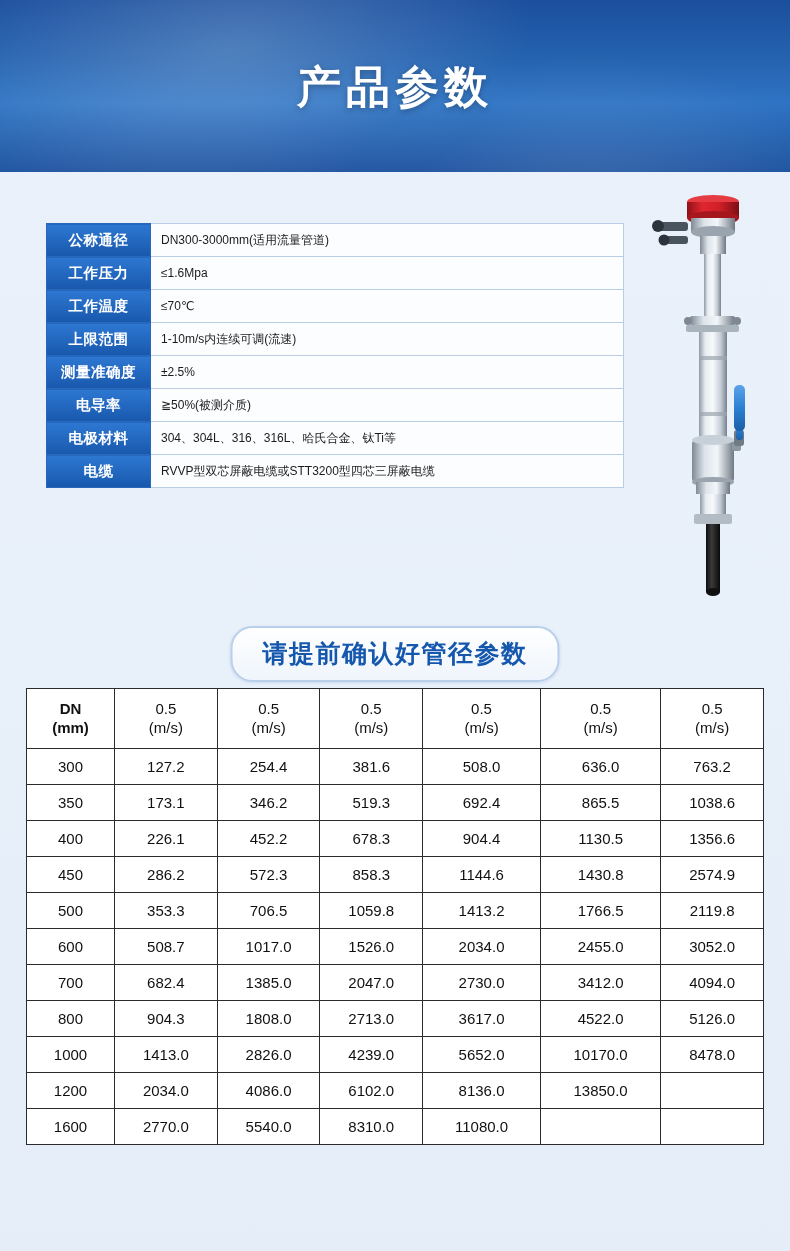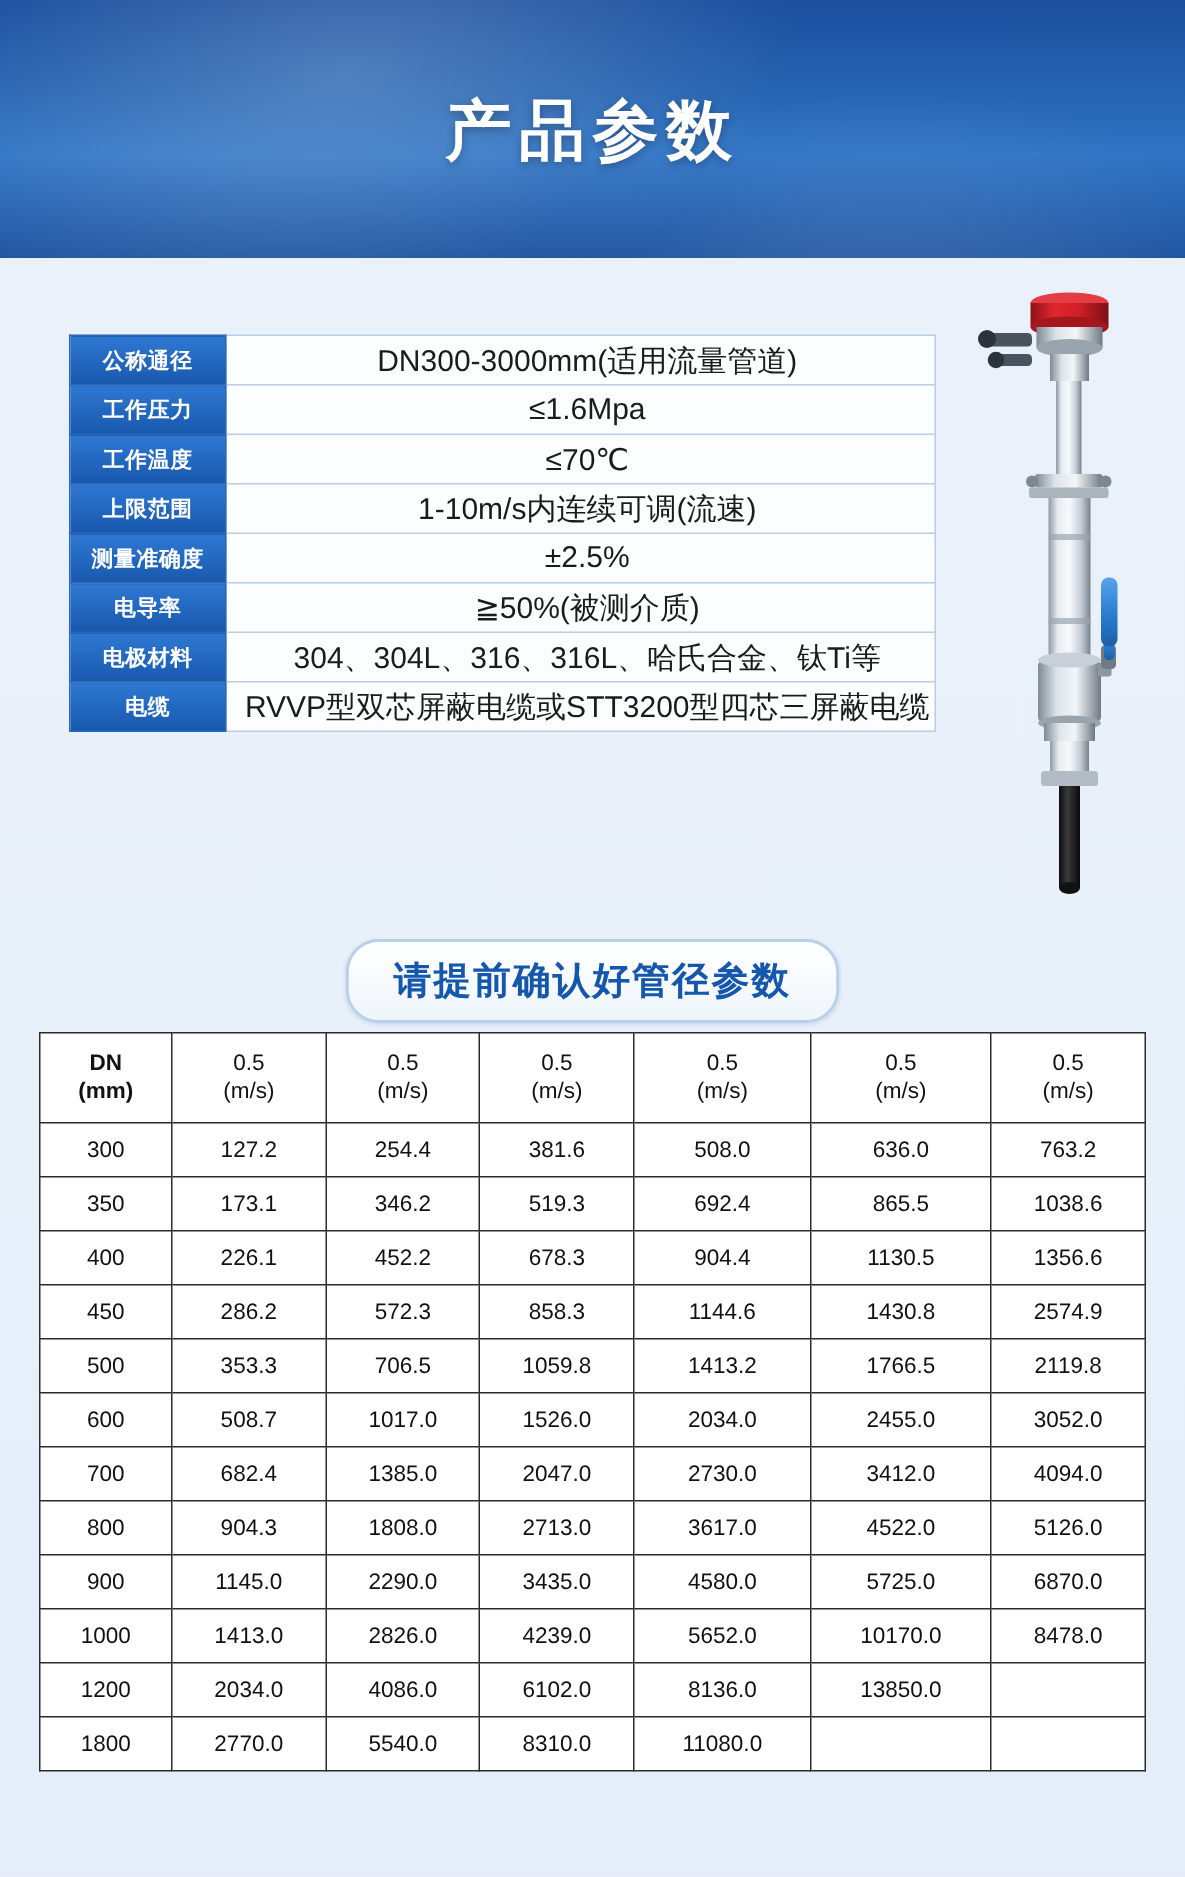--- a/index.html
+++ b/index.html
@@ -68,23 +68,22 @@
     text-align: center;
     font-size: 14.5px;
     border: 1px solid #2a67ba;
     letter-spacing: 0.5px;
   }
   .spec-table td.v {
     background: #fbfdff;
     color: #1b1b1b;
     padding-left: 10px;
     border: 1px solid #b9cde4;
-    font-size: 20px;
+    font-size: 12px;
     white-space: nowrap;
-    text-align: center;
   }
 
   
   .photo {
     position: absolute;
     left: 630px; top: 180px;
     width: 150px; height: 420px;
   }
 
   
@@ -368,48 +367,39 @@
           <tr>
             <td>800</td>
             <td>904.3</td>
             <td>1808.0</td>
             <td>2713.0</td>
             <td>3617.0</td>
             <td>4522.0</td>
             <td>5126.0</td>
           </tr>
           <tr>
-            <td>900</td>
-            <td>1145.0</td>
-            <td>2290.0</td>
-            <td>3435.0</td>
-            <td>4580.0</td>
-            <td>5725.0</td>
-            <td>6870.0</td>
-          </tr>
-          <tr>
             <td>1000</td>
             <td>1413.0</td>
             <td>2826.0</td>
             <td>4239.0</td>
             <td>5652.0</td>
             <td>10170.0</td>
             <td>8478.0</td>
           </tr>
           <tr>
             <td>1200</td>
             <td>2034.0</td>
             <td>4086.0</td>
             <td>6102.0</td>
             <td>8136.0</td>
             <td>13850.0</td>
             <td></td>
           </tr>
           <tr>
-            <td>1800</td>
+            <td>1600</td>
             <td>2770.0</td>
             <td>5540.0</td>
             <td>8310.0</td>
             <td>11080.0</td>
             <td></td>
             <td></td>
           </tr>
         </tbody>
     </table>
   </div>

